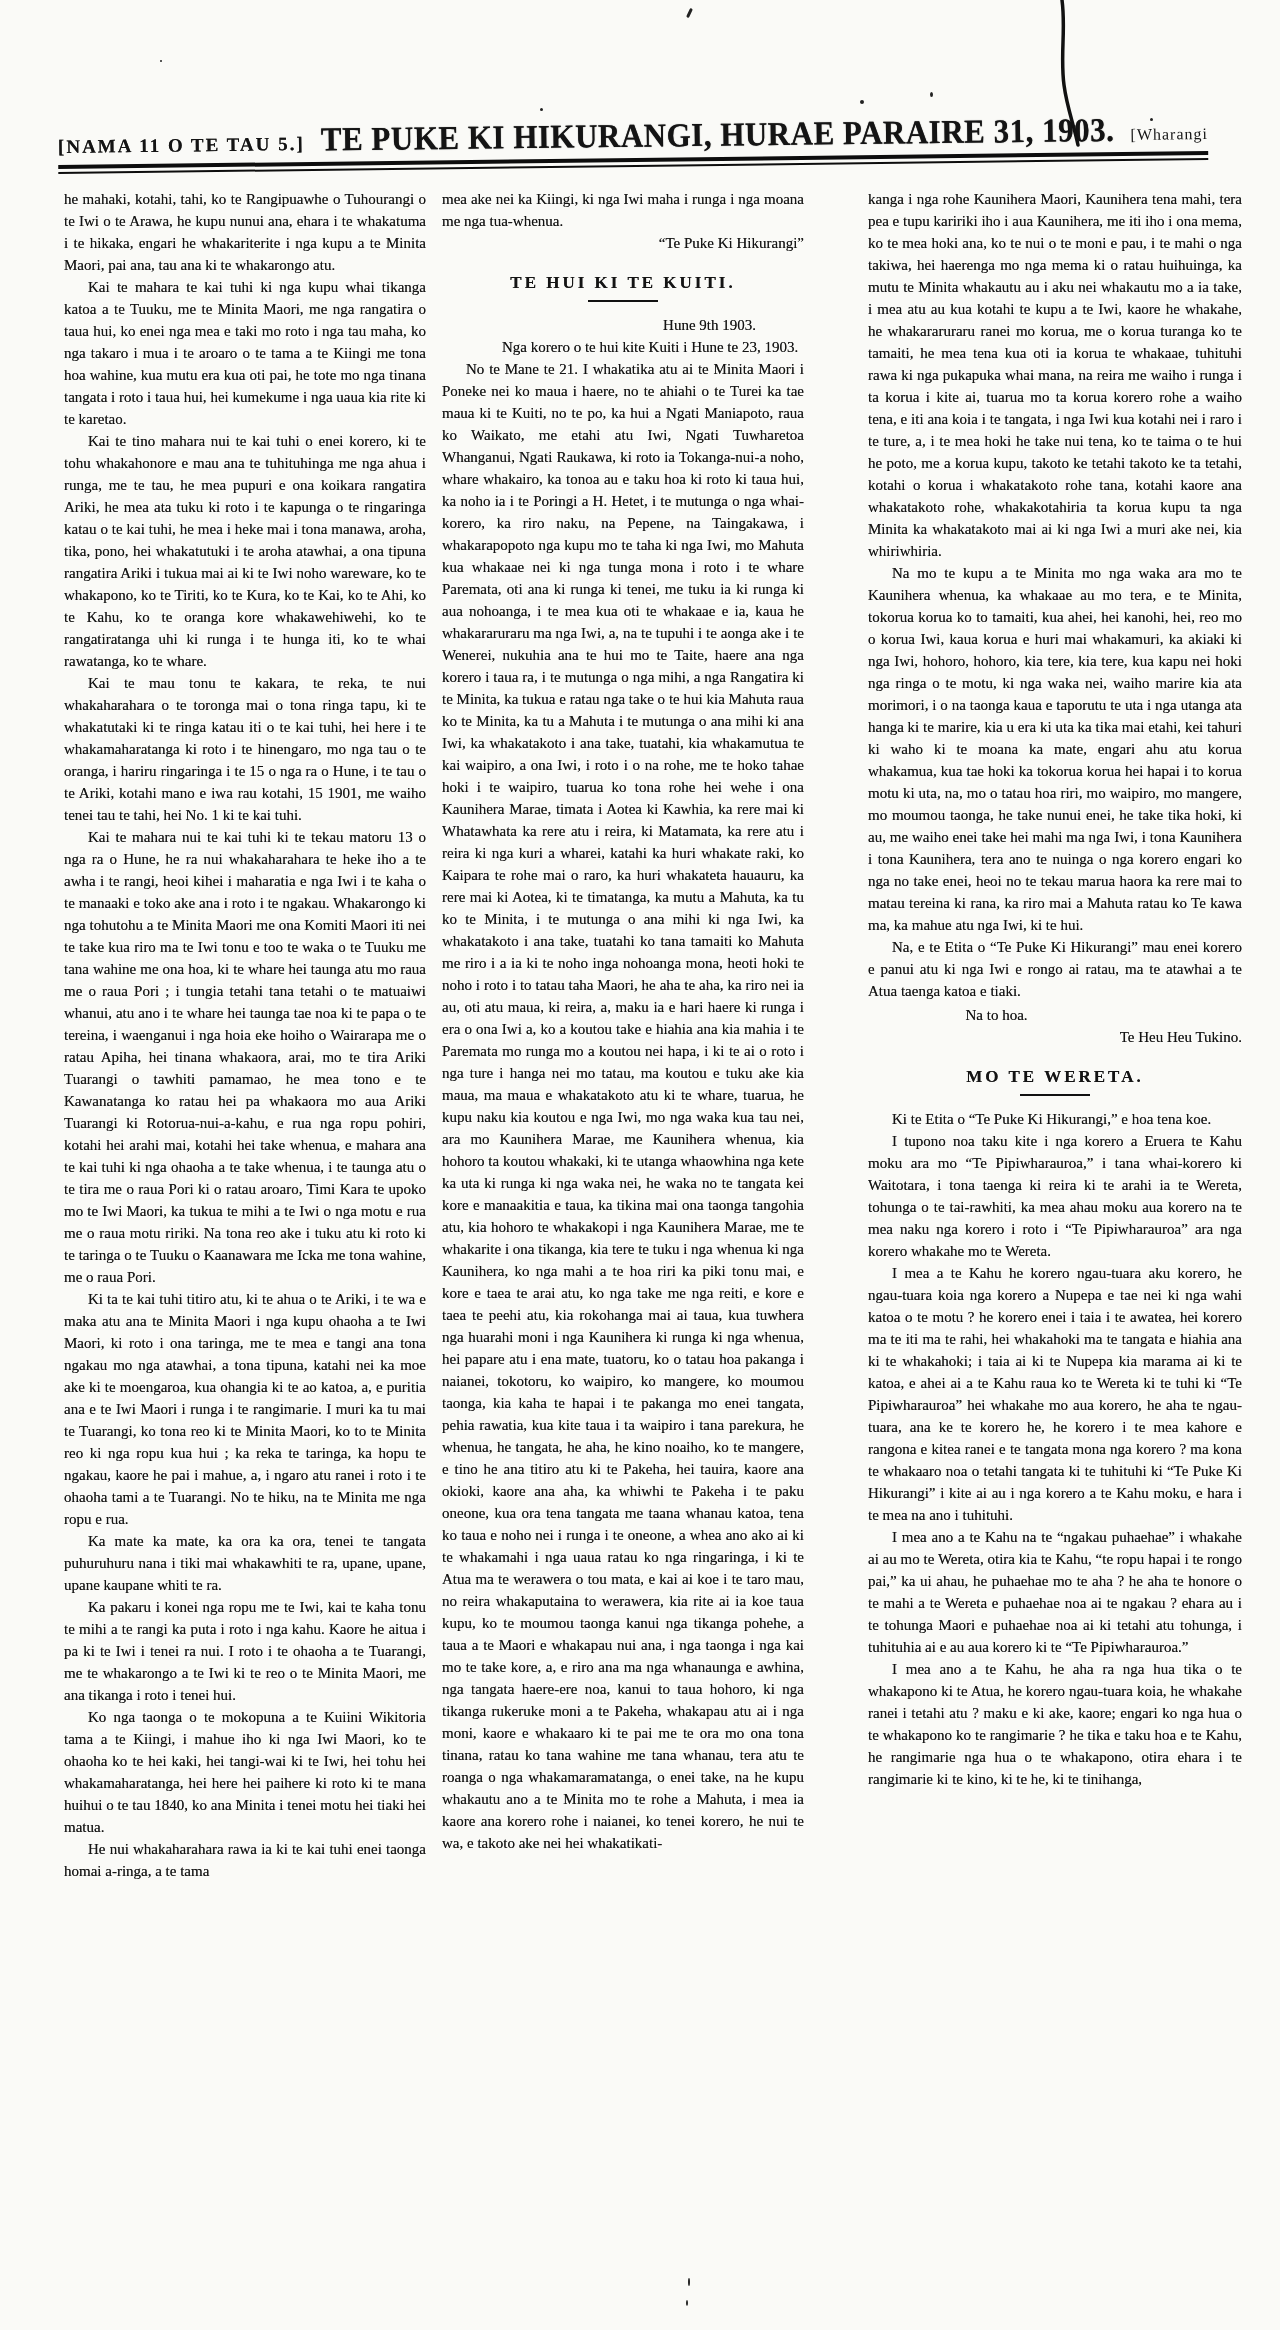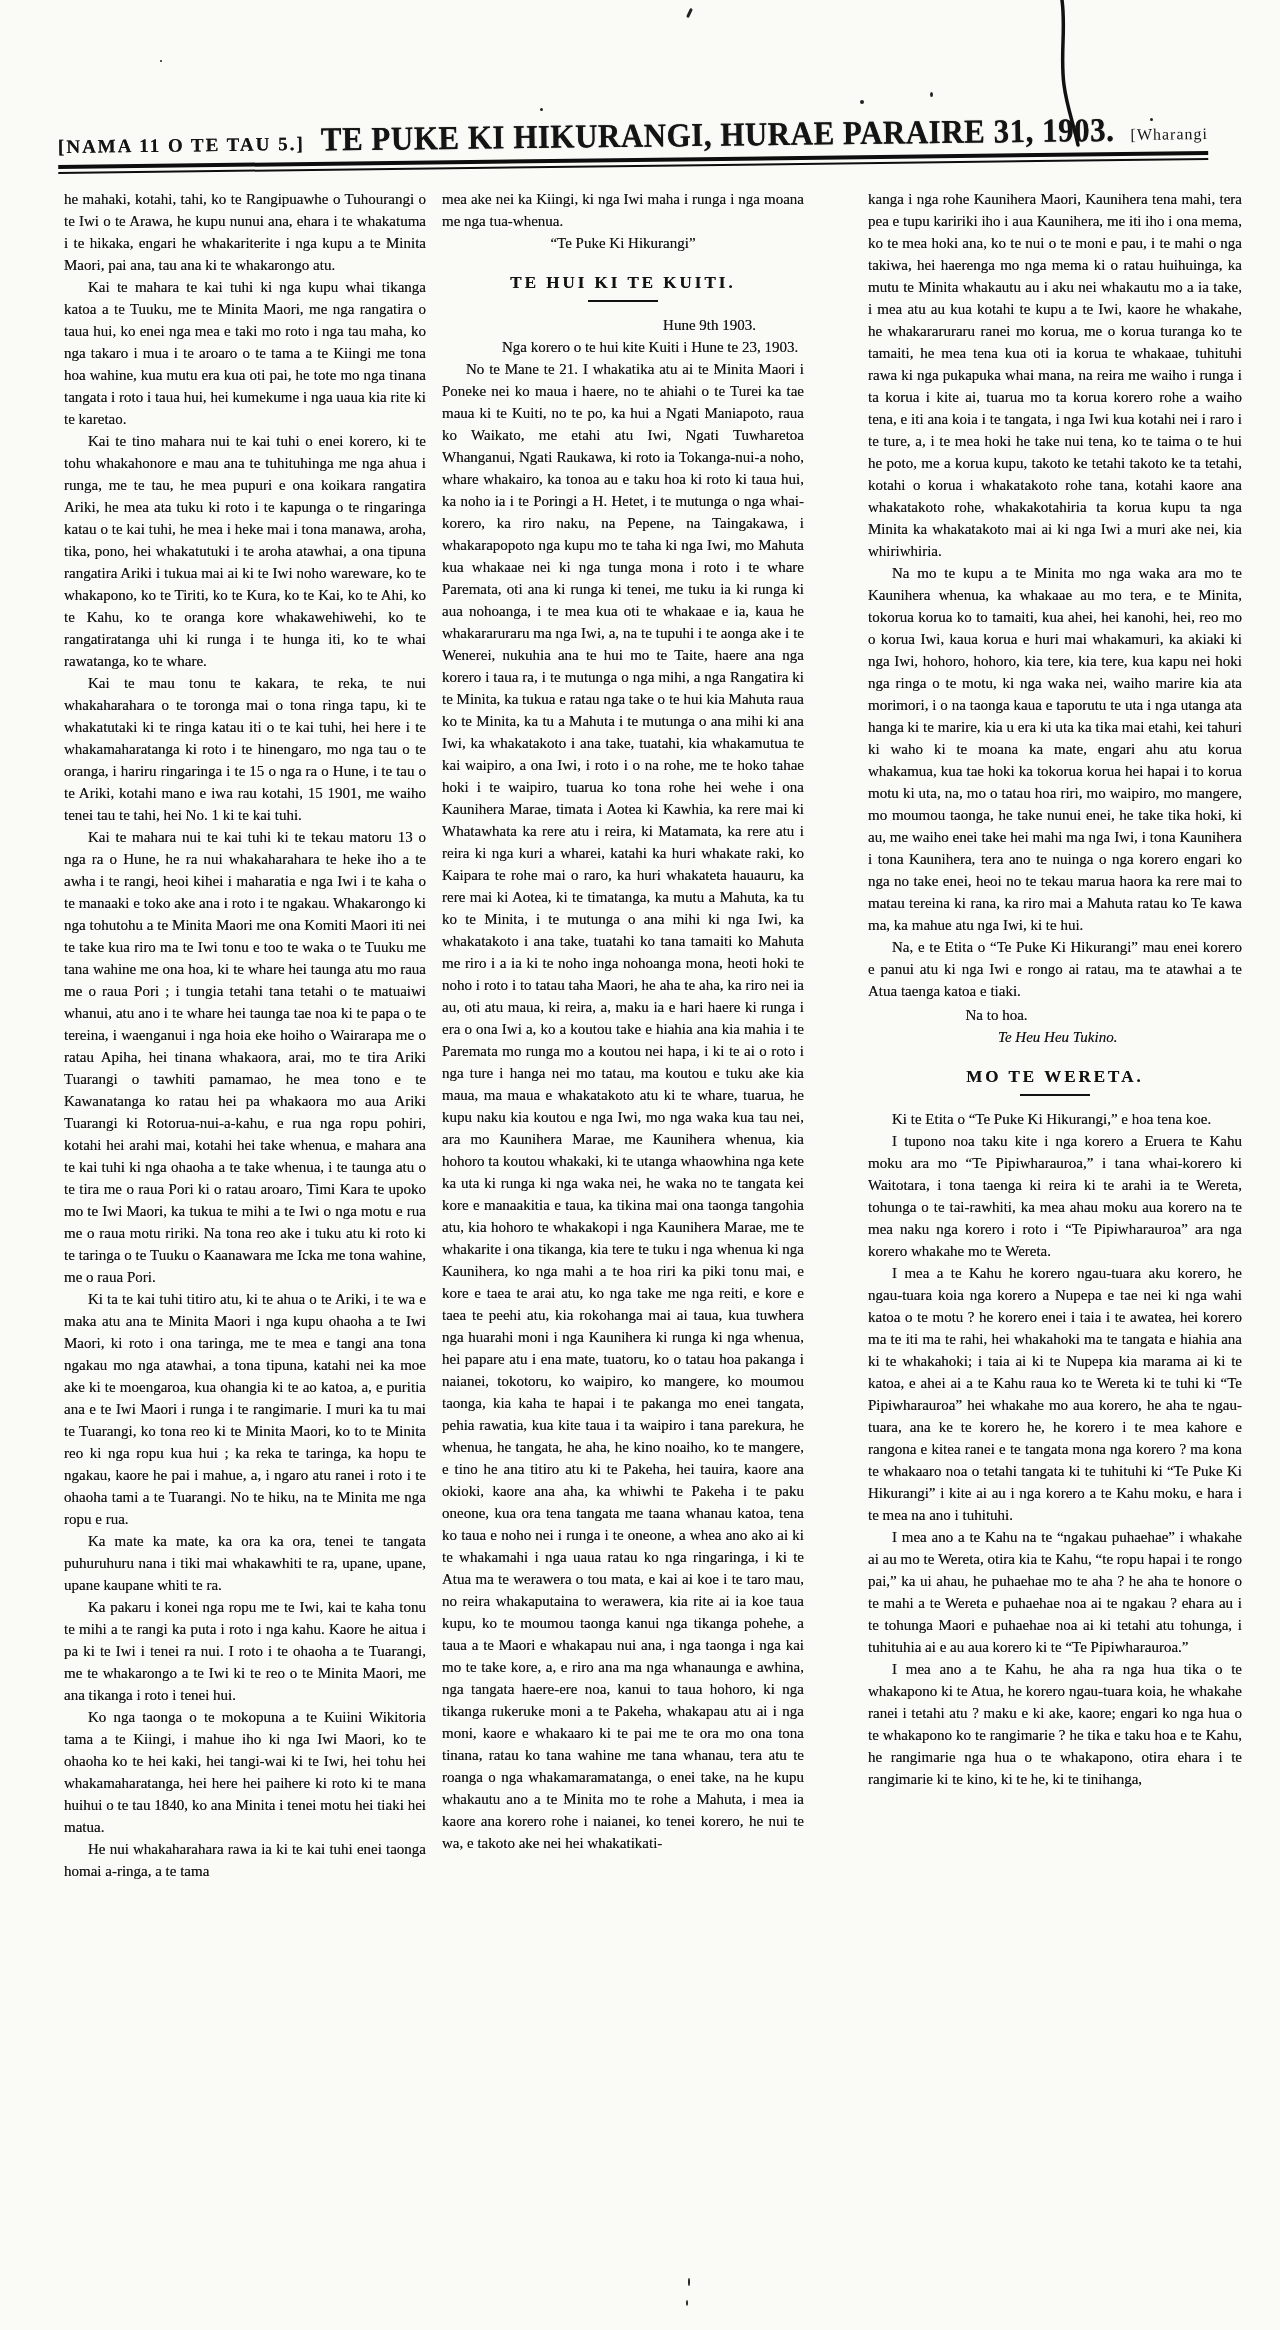--- a/index.html
+++ b/index.html
@@ -36,31 +36,31 @@
   .col{
     position:absolute;top:188px;height:1982px;overflow:hidden;
     font-size:15px;line-height:22px;text-align:justify;
     text-shadow:0 0 0.45px rgba(0,0,0,.6);
   }
   #col1{left:64px;width:362px;}
   #col2{left:442px;width:362px;}
   #col3{left:868px;width:374px;}
   .col p{margin:0;text-indent:1.6em;}
   .col p.flush{text-indent:0;}
-  .motto{text-align:center;text-indent:0 !important;}
+  .motto{text-align:right;text-indent:0 !important;}
   .article-heading{
     text-align:center;font-size:17px;font-weight:bold;letter-spacing:3px;
     margin:18px 0 6px;text-indent:0;
     text-shadow:0 0 0.6px rgba(0,0,0,.7);
   }
   .heading-rule{width:70px;border-top:2px solid #111;margin:0 auto 12px;}
   .dateline{text-align:right;padding-right:48px;text-indent:0 !important;font-family:Liberation Serif, serif;}
   .intro{text-indent:4em !important;}
   .closing{text-indent:6.5em !important;margin-top:2px !important;}
-  .signature{text-indent:0 !important;text-align:left;padding-left:130px;margin-bottom:6px !important;font-style:italic;}
+  .signature{text-indent:0 !important;text-align:right;padding-left:130px;margin-bottom:6px !important;}
   
   .ink-stroke{position:absolute;left:1040px;top:0;width:60px;height:160px;}
   .speck{position:absolute;background:#222;border-radius:50%;}
 </style>
 </head>
 <body>
 
 <div class="masthead">
   <div class="masthead-row">
     <span class="issue-number">[NAMA 11 O TE TAU 5.]</span>

